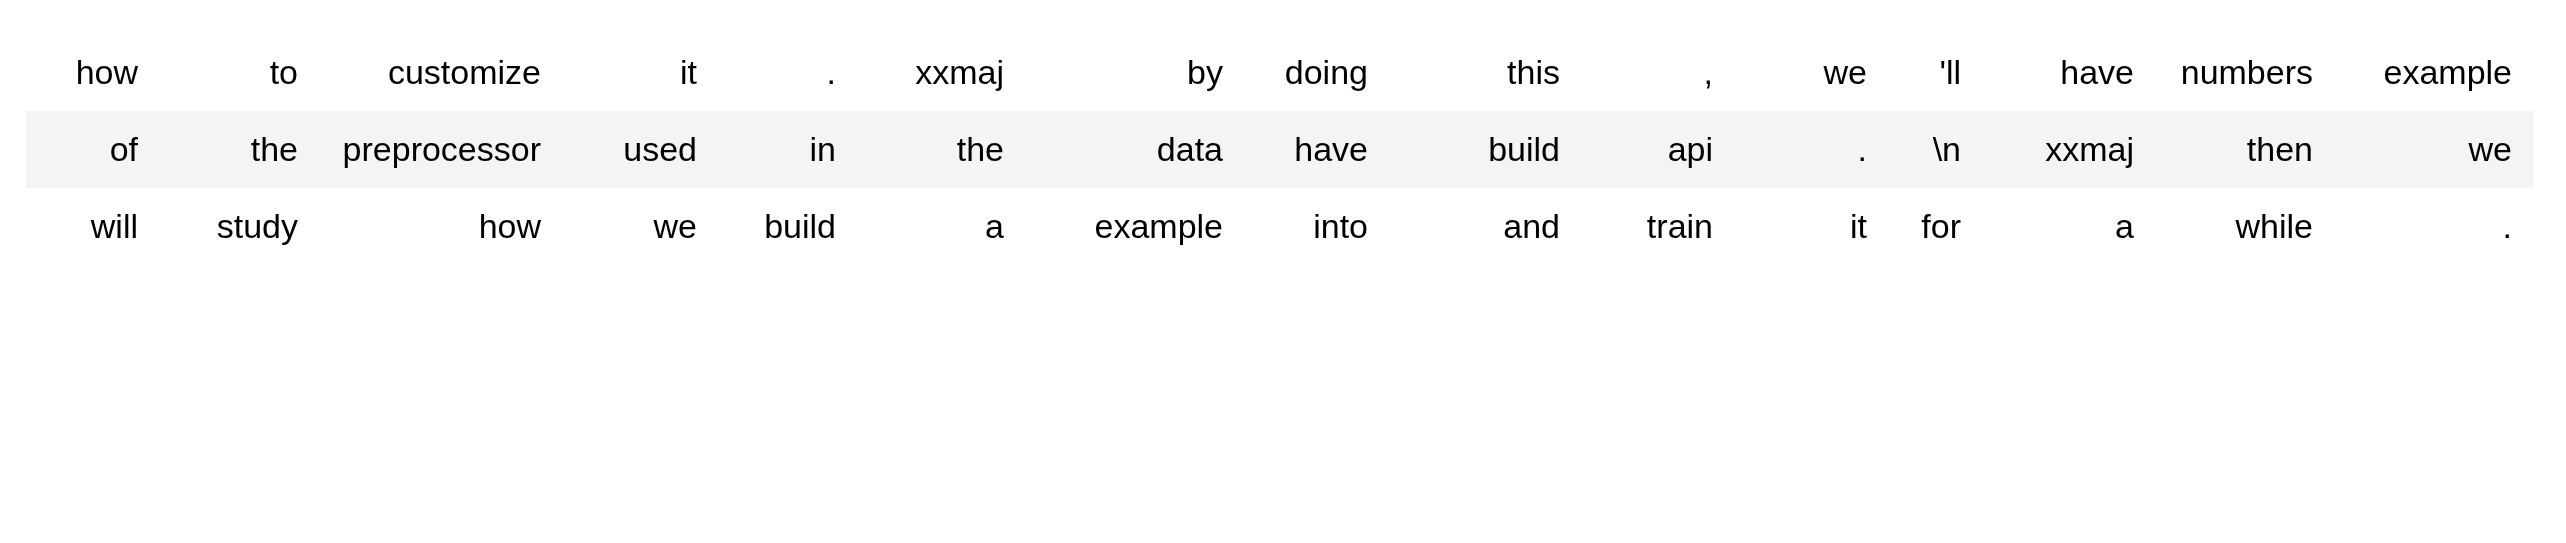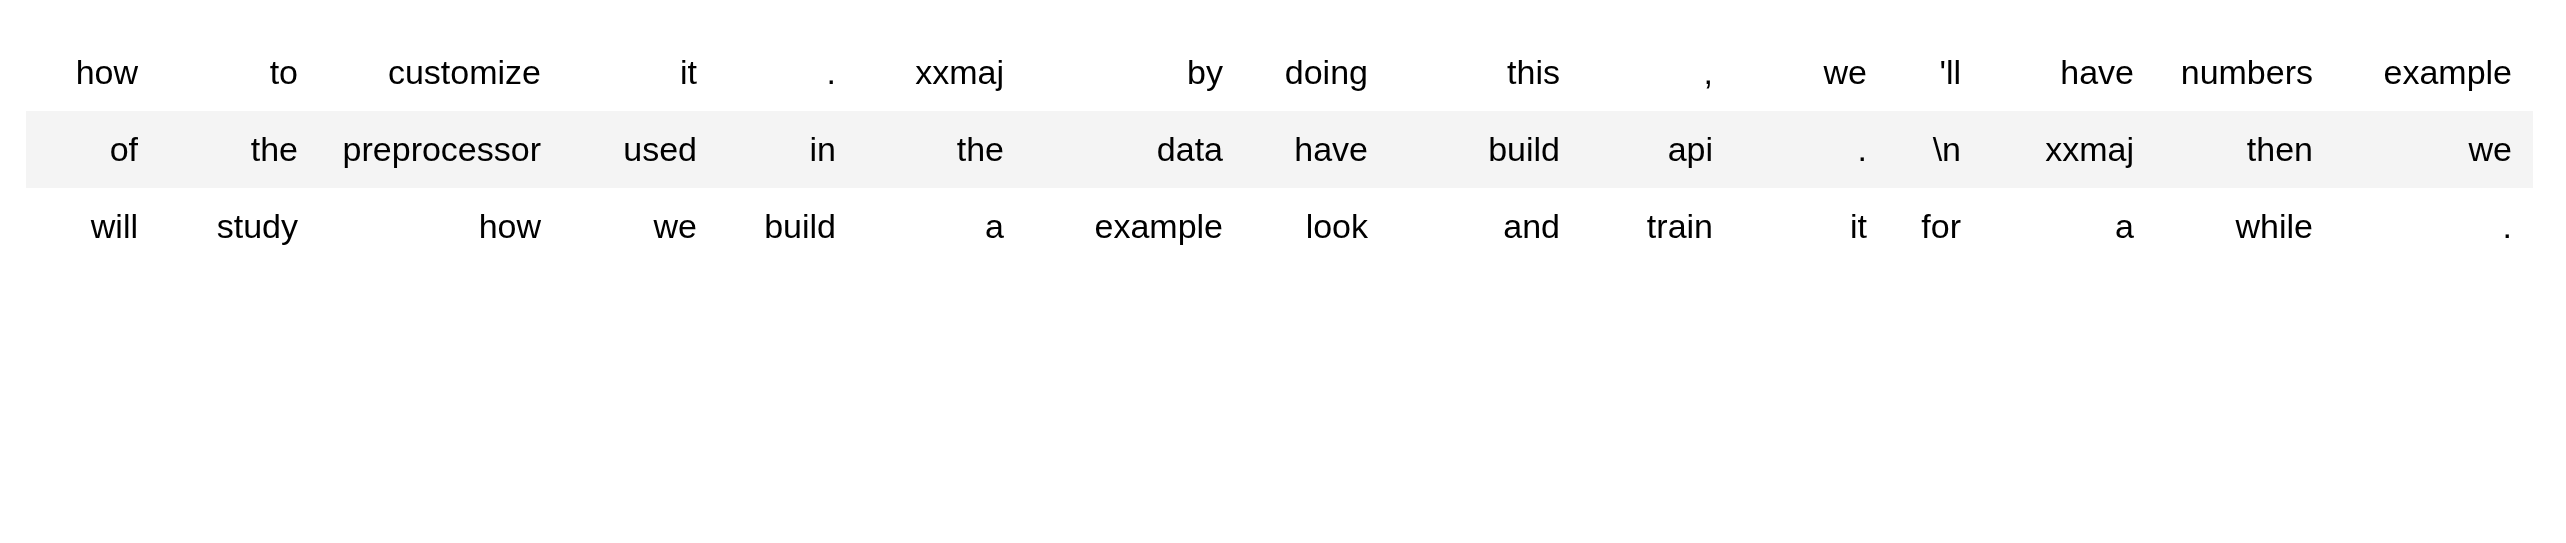--- a/index.html
+++ b/index.html
@@ -91,21 +91,21 @@
         <td>we</td>
       </tr>
       <tr>
         <td>will</td>
         <td>study</td>
         <td>how</td>
         <td>we</td>
         <td>build</td>
         <td>a</td>
         <td>example</td>
-        <td>look</td>
+        <td>into</td>
         <td>and</td>
         <td>train</td>
         <td>it</td>
         <td>for</td>
         <td>a</td>
         <td>while</td>
         <td>.</td>
       </tr>
     </tbody>
 </table>

